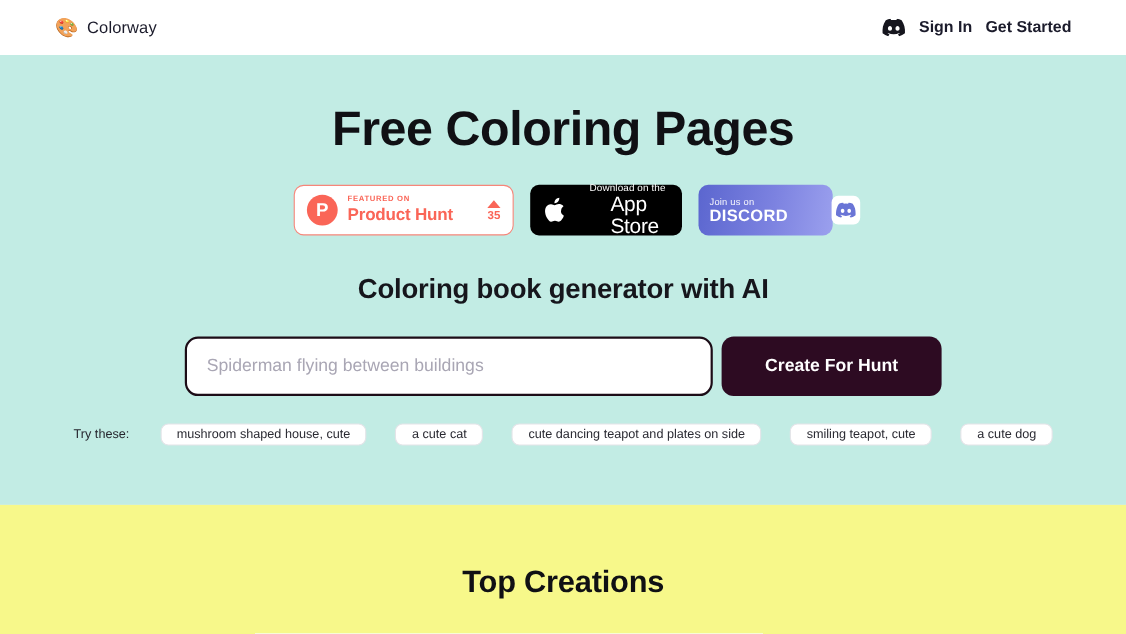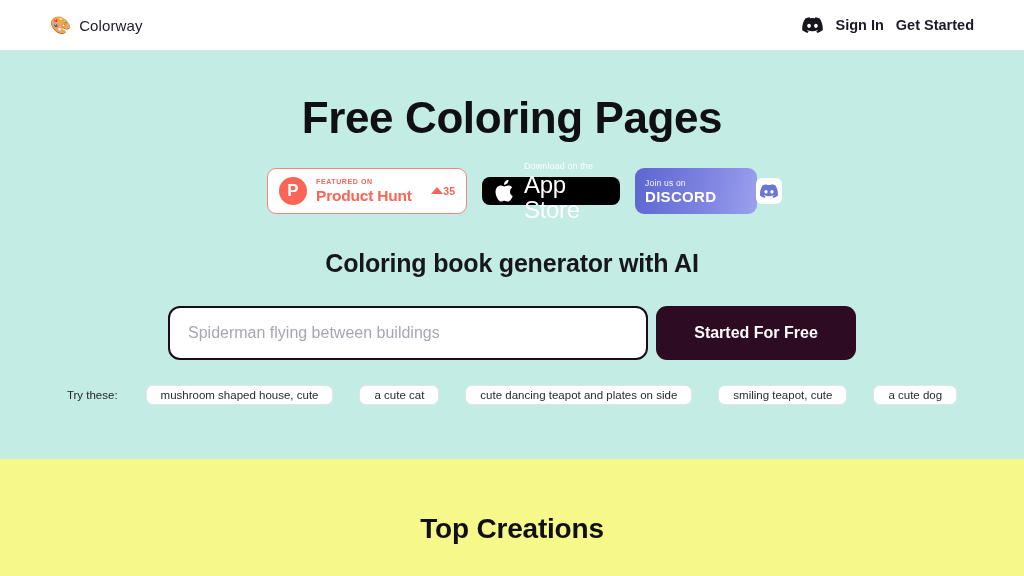--- a/index.html
+++ b/index.html
@@ -123,21 +123,21 @@
   }
   .ph-name {
     font-size: 15.5px;
     font-weight: 700;
     color: #fa6557;
     line-height: 1.15;
     letter-spacing: -0.2px;
   }
   .ph-votes {
     display: flex;
-    flex-direction: row;
+    flex-direction: column;
     align-items: center;
     flex: 0 0 auto;
     padding-left: 2px;
   }
   .ph-arrow {
     width: 0; height: 0;
     border-left: 6px solid transparent;
     border-right: 6px solid transparent;
     border-bottom: 7px solid #fa6557;
     margin-bottom: 2px;
@@ -145,42 +145,43 @@
   .ph-count {
     font-size: 10.5px;
     font-weight: 600;
     color: #fa6557;
     line-height: 1;
   }
 
   
   .appstore-badge {
     width: 138px;
-    height: 28px;
+    height: 46px;
     background: #000000;
     border-radius: 8px;
     display: flex;
     align-items: center;
-    gap: 8px;
+    gap: 20px;
     padding: 0 12px;
     cursor: pointer;
     justify-content: space-between;
   }
   .apple-glyph { line-height: 0; flex: 0 0 auto; }
   .as-text { display: flex; flex-direction: column; color: #ffffff; }
   .as-small {
     font-size: 9px;
     line-height: 1.25;
     letter-spacing: .1px;
   }
   .as-big {
-    font-size: 24px;
+    font-size: 19px;
     font-weight: 500;
     line-height: 1.05;
     letter-spacing: -0.3px;
+    margin-left: 19px;
   }
 
   
   .discord-badge {
     width: 122px;
     height: 46px;
     border-radius: 9px;
     background: linear-gradient(100deg, #5b66cf 0%, #7c82e0 55%, #9ba0ee 100%);
     display: flex;
     align-items: center;
@@ -358,21 +359,21 @@
         </svg>
       </span>
     </div>
 
   </div>
 
   <h2 class="hero-subtitle">Coloring book generator with AI</h2>
 
   <div class="search-row">
     <input class="prompt-input" type="text" placeholder="Spiderman flying between buildings" style="">
-    <button class="create-btn">Started For Free</button>
+    <button class="create-btn">Create For Hunt</button>
   </div>
 
   <div class="try-row">
     <span class="try-label">Try these:</span>
     <span class="chip">mushroom shaped house, cute</span>
     <span class="chip">a cute cat</span>
     <span class="chip">cute dancing teapot and plates on side</span>
     <span class="chip">smiling teapot, cute</span>
     <span class="chip">a cute dog</span>
   </div>

